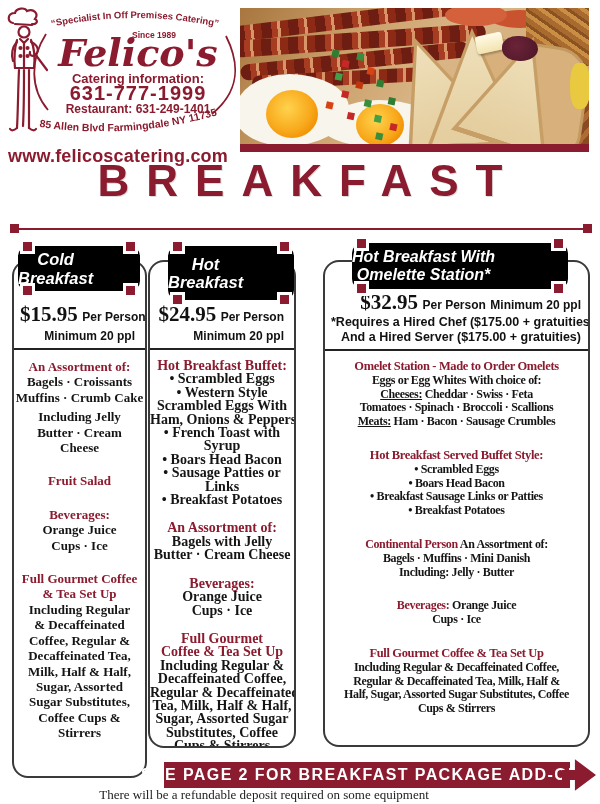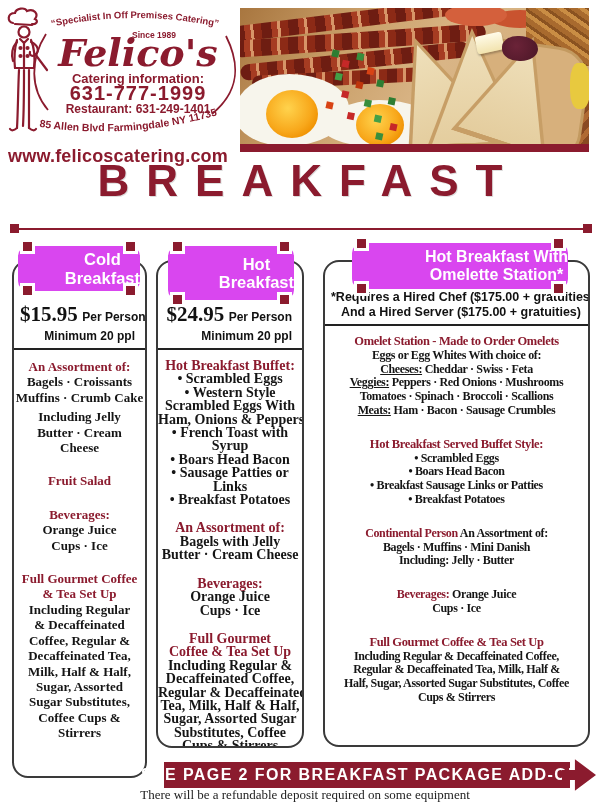--- a/index.html
+++ b/index.html
@@ -54,24 +54,24 @@
   .title{position:absolute;left:0;right:0;top:156px;text-align:center;color:#8B1B2E;
          font-size:44px;font-weight:bold;letter-spacing:17px;text-indent:17px;
          text-shadow:1px 1px 0 rgba(120,120,120,.25);}
   .rule{position:absolute;left:10px;right:8px;top:224px;height:9px;display:flex;align-items:center;}
   .rule .sq{width:9px;height:9px;background:#8B1B2E;flex:0 0 auto;}
   .rule .ln{flex:1;height:2px;background:#8B1B2E;}
   
   .col{position:absolute;top:260px;border:2px solid #3a3a3a;border-radius:16px;background:#fff;
        overflow:hidden;box-sizing:border-box;}
   .c0{left:12px;width:135px;height:518px;}
-  .c1{left:156px;width:148px;height:488px;}
+  .c1{left:148px;width:148px;height:488px;}
   .c2{left:323px;width:267px;height:487px;}
-  .plaque{position:absolute;background:#d946ef;border-radius:10px;z-index:5;
-          display:flex;align-items:center;justify-content:flex-end;}
+  .plaque{position:absolute;background:#000000;border-radius:10px;z-index:5;
+          display:flex;align-items:center;justify-content:flex-start;font-style:italic;}
   .p0{left:18px;top:246px;width:122px;height:45px;}
   .p1{left:168px;top:246px;width:126px;height:54px;}
   .p2{left:352px;top:243px;width:216px;height:46px;}
   .plaque-text{color:#fff;font-weight:bold;font-size:16.5px;line-height:1.12;text-align:center;
                white-space:pre-line;}
   .p2 .plaque-text{font-size:16px;}
   .pc{position:absolute;width:9px;height:9px;background:#8B1B2E;border:3px solid #fff;}
   .pc.tl{top:-7px;left:2px;}  .pc.tr{top:-7px;right:2px;}
   .pc.bl{bottom:-7px;left:2px;}  .pc.br{bottom:-7px;right:2px;}
   .price-area{text-align:right;padding:40px 10px 0 6px;}
@@ -96,21 +96,21 @@
   .c2 .line{font-size:12px;line-height:13.8px;letter-spacing:-0.35px;}
   .c2 .line.h{font-size:12.5px;}
   .c2 .section{margin-bottom:20px;}
   
   .banner{position:absolute;left:164px;top:762px;width:406px;height:26px;background:#8B1B2E;
           color:#fff;display:flex;align-items:center;justify-content:center;
           font-size:16px;font-weight:bold;letter-spacing:1.4px;white-space:nowrap;}
   .arrow{position:absolute;left:562px;top:757px;width:34px;height:36px;background:#8B1B2E;
          clip-path:polygon(0 36%,38% 36%,38% 6%,100% 50%,38% 94%,38% 64%,0 64%);}
   .deposit{position:absolute;left:0;top:787px;width:528px;text-align:center;
-           font-family:"Liberation Serif",serif;font-size:13px;color:#222;padding-left:41px;}
+           font-family:"Liberation Serif",serif;font-size:13px;color:#222;}
 </style>
 </head>
 <body>
 
 <div class="page">
 
   <svg class="logo-svg" viewBox="0 0 236 142">
     <defs>
       <path id="tagArc" d="M 36,26 Q 133,2 230,26" fill="none"></path>
       <path id="addrArc" d="M 20,120 Q 128,140 232,106" fill="none"></path>
@@ -298,30 +298,34 @@
           <div class="line b"><span>Tea, Milk, Half &amp; Half,</span></div>
           <div class="line b"><span>Sugar, Assorted Sugar</span></div>
           <div class="line b"><span>Substitutes, Coffee</span></div>
           <div class="line b"><span>Cups &amp; Stirrers</span></div>
         </div>
       </div>
   </div>
 
   <div class="col c2">
     <div class="price-area">
+      <div class="price-line">
+        <span class="price">$32.95</span>
+        <span class="psuf">Per Person</span>
+        <span class="pmin">Minimum 20 ppl</span>
+      </div>
       <div class="pnote">*Requires a Hired Chef  ($175.00 + gratuities)</div>
       <div class="pnote">And a Hired Server  ($175.00 + gratuities)</div>
     </div>
     <div class="divider"></div>
     <div class="sections">
         <div class="section">
           <div class="line h"><span>Omelet Station - Made to Order Omelets</span></div>
           <div class="line b"><span>Eggs or Egg Whites With choice of:</span></div>
           <div class="line b"><span class="u">Cheeses:</span><span> Cheddar · Swiss · Feta</span></div>
-          <div class="line b"><span class="u">Veggies:</span><span> Peppers · Red Onions · Mushrooms</span></div>
           <div class="line b"><span>Tomatoes · Spinach · Broccoli · Scallions</span></div>
           <div class="line b"><span class="u">Meats:</span><span> Ham · Bacon · Sausage Crumbles</span></div>
         </div>
         <div class="section">
           <div class="line h"><span>Hot Breakfast Served Buffet Style:</span></div>
           <div class="line b"><span>• Scrambled Eggs</span></div>
           <div class="line b"><span>• Boars Head Bacon</span></div>
           <div class="line b"><span>• Breakfast Sausage Links or Patties</span></div>
           <div class="line b"><span>• Breakfast Potatoes</span></div>
         </div>

